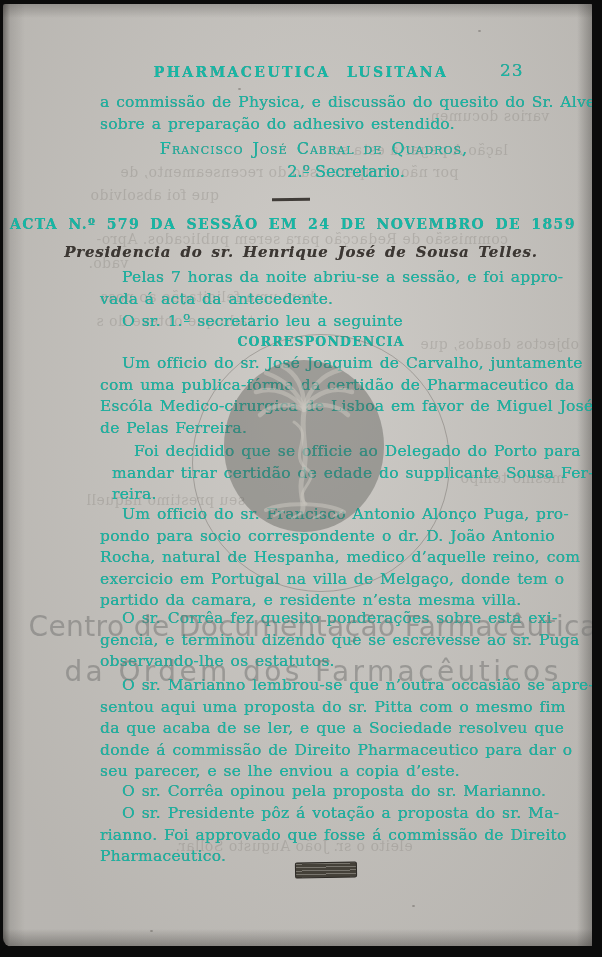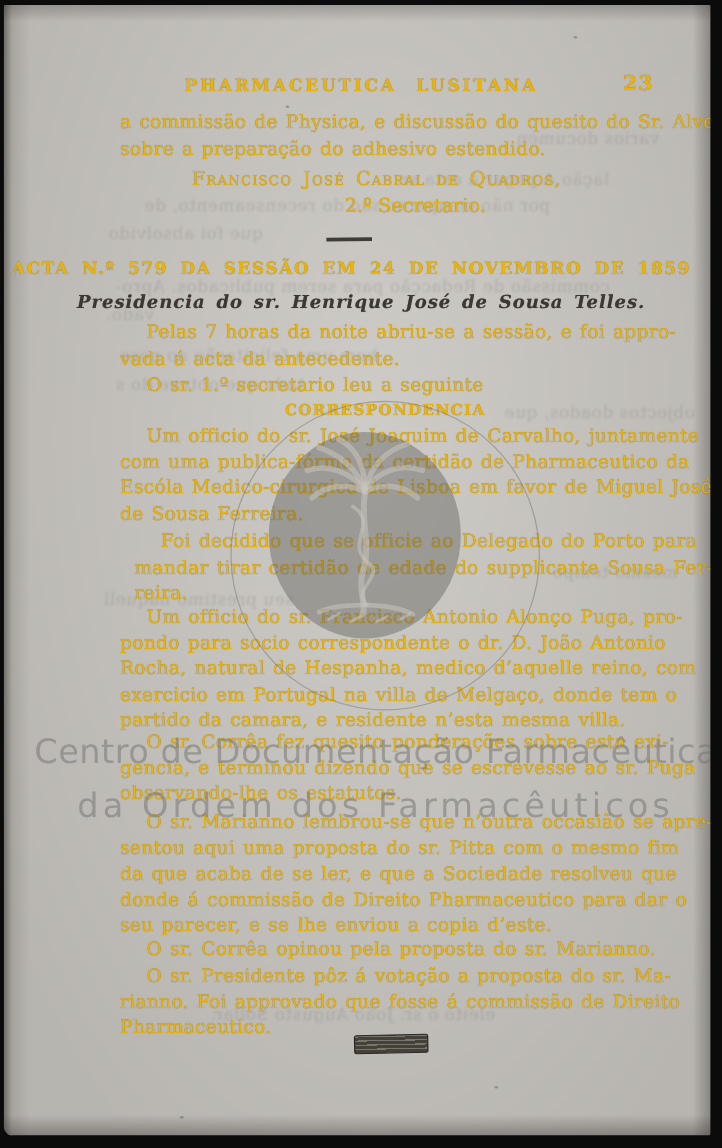--- a/index.html
+++ b/index.html
@@ -10,24 +10,24 @@
          background-color:#c6c3be;border-radius:2px 2px 4px 9px;
          background-image:
            radial-gradient(ellipse at 52% 38%, rgba(255,255,255,0.14), rgba(0,0,0,0.07) 85%),
            linear-gradient(90deg, rgba(35,32,30,0.5) 0, rgba(35,32,30,0.12) 7px, rgba(35,32,30,0) 22px),
            linear-gradient(270deg, rgba(40,38,35,0.35) 0, rgba(40,38,35,0) 16px),
            linear-gradient(180deg, rgba(50,48,45,0.28) 0, rgba(50,48,45,0) 14px),
            linear-gradient(0deg, rgba(45,42,40,0.38) 0, rgba(45,42,40,0) 18px);}
   .speck{position:absolute;border-radius:50%;background:rgba(70,66,60,0.35);}
 
   
-  .print{color:#eab308;text-shadow:0 0 0.6px rgba(44,40,34,0.55);}
+  .print{color:#14b8a6;text-shadow:0 0 0.6px rgba(44,40,34,0.55);}
   #title{position:absolute;left:20px;top:64px;width:562px;text-align:center;
          font-size:14px;font-weight:bold;letter-spacing:2.4px;word-spacing:9px;}
-  #pageno{position:absolute;left:519px;top:60px;font-size:17px;font-weight:bold;letter-spacing:1px;}
+  #pageno{position:absolute;left:500px;top:60px;font-size:17px;font-weight:normal;letter-spacing:1px;}
   .para{position:absolute;left:100px;width:442px;font-size:15.5px;line-height:21.5px;
         word-spacing:1.5px;letter-spacing:0.25px;}
   .ln{white-space:nowrap;text-align:justify;text-align-last:justify;}
   .ln.end{text-align:left;text-align-last:left;}
   .ln.ind{padding-left:22px;}
   #sig-name{position:absolute;left:20px;top:139px;width:588px;text-align:center;
             font-variant:small-caps;font-size:16px;letter-spacing:1px;word-spacing:3px;}
   #sig-role{position:absolute;left:90px;top:162px;width:512px;text-align:center;font-size:16px;}
   #rule1{position:absolute;left:272px;top:198px;width:38px;height:2.5px;background:#403c38;transform:rotate(-0.6deg);}
   #acta{position:absolute;left:10px;top:216px;width:582px;text-align:left;
@@ -107,21 +107,21 @@
   <div class="para print" style="top:311px;">
     <div class="ln end ind">O sr. 1.º secretario leu a seguinte</div>
   </div>
 
   <div id="corresp" class="print">CORRESPONDENCIA</div>
 
   <div class="para print" style="top:353px;">
     <div class="ln ind">Um officio do sr. José Joaquim de Carvalho, juntamente</div>
     <div class="ln">com uma publica-fórma da certidão de Pharmaceutico da</div>
     <div class="ln">Escóla Medico-cirurgica de Lisboa em favor de Miguel José</div>
-    <div class="ln end">de Sousa Ferreira.</div>
+    <div class="ln end">de Pelas Ferreira.</div>
   </div>
 
   <div class="para print" style="top:441px;margin-left:12px;">
     <div class="ln ind">Foi decidido que se officie ao Delegado do Porto para</div>
     <div class="ln">mandar tirar certidão de edade do supplicante Sousa Fer-</div>
     <div class="ln end">reira.</div>
   </div>
 
   <div class="para print" style="top:504px;">
     <div class="ln ind">Um officio do sr. Francisco Antonio Alonço Puga, pro-</div>

